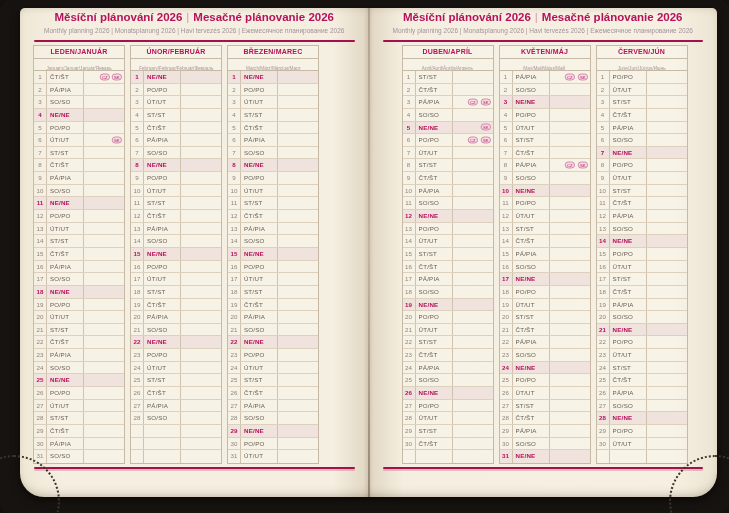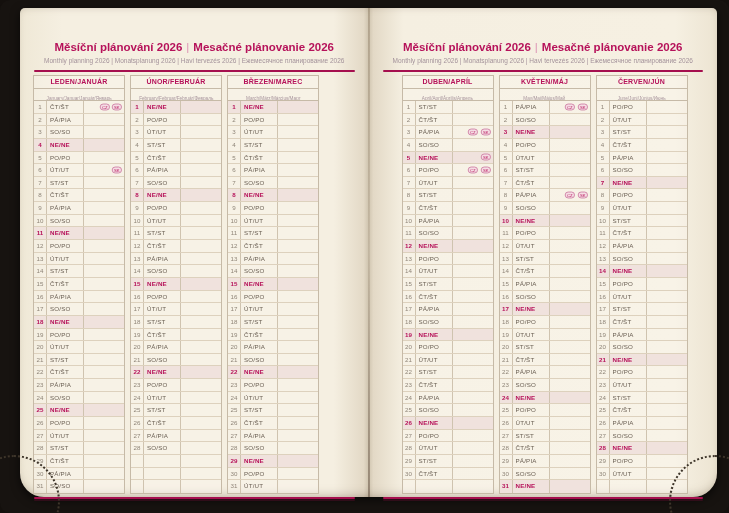--- a/index.html
+++ b/index.html
@@ -3,21 +3,21 @@
 <meta charset="utf-8">
 <style>
   html,body{margin:0;padding:0;background:#14100d;}
   *{box-sizing:border-box;}
   .photo{position:relative;width:729px;height:513px;background:#171310;border-radius:10px;overflow:hidden;
          font-family:"Liberation Sans",sans-serif;}
   .spread{position:absolute;left:20px;right:12px;top:8px;bottom:16px;
           background:linear-gradient(90deg,#efe8d6 0%,#f5efe1 6%,#f5efe1 45%,#e3d9c6 49.3%,#cfc4af 50%,#e3d9c6 50.7%,#f5efe1 55%,#f6f0e2 94%,#ece4d2 100%);
           border-radius:5px 5px 24px 24px;display:flex;
           box-shadow:0 3px 10px rgba(0,0,0,.65), inset 0 -7px 12px -8px rgba(100,80,60,.55), inset 0 4px 8px -6px rgba(100,80,60,.35);}
-  .page{flex:1;padding-top:32px;position:relative;}
+  .page{flex:1;padding-top:2px;position:relative;}
   .page-head{text-align:center;}
   .title{font-size:11.5px;line-height:14px;font-weight:bold;color:#b6125a;white-space:nowrap;}
   .title .sep{font-weight:normal;color:#dc93b4;padding:0 4px;}
   .subtitle{margin-top:3px;font-size:6.5px;line-height:8px;color:#a3929a;white-space:nowrap;}
   .rule{height:2px;background:#a50f4e;margin:5px 14px 0 14px;border-radius:1px;}
   .rule.bottom{margin-top:3px;box-shadow:0 2px 0 rgba(165,15,78,.22);}
   .months{display:flex;gap:5px;margin-top:3px;padding-left:13px;}
   .page-right .months{padding-left:33px;}
   .month{width:92px;border:1px solid #c6baa7;background:rgba(255,253,246,.25);}
   .m-name{height:13px;line-height:12px;text-align:center;font-size:7px;font-weight:bold;letter-spacing:.2px;

